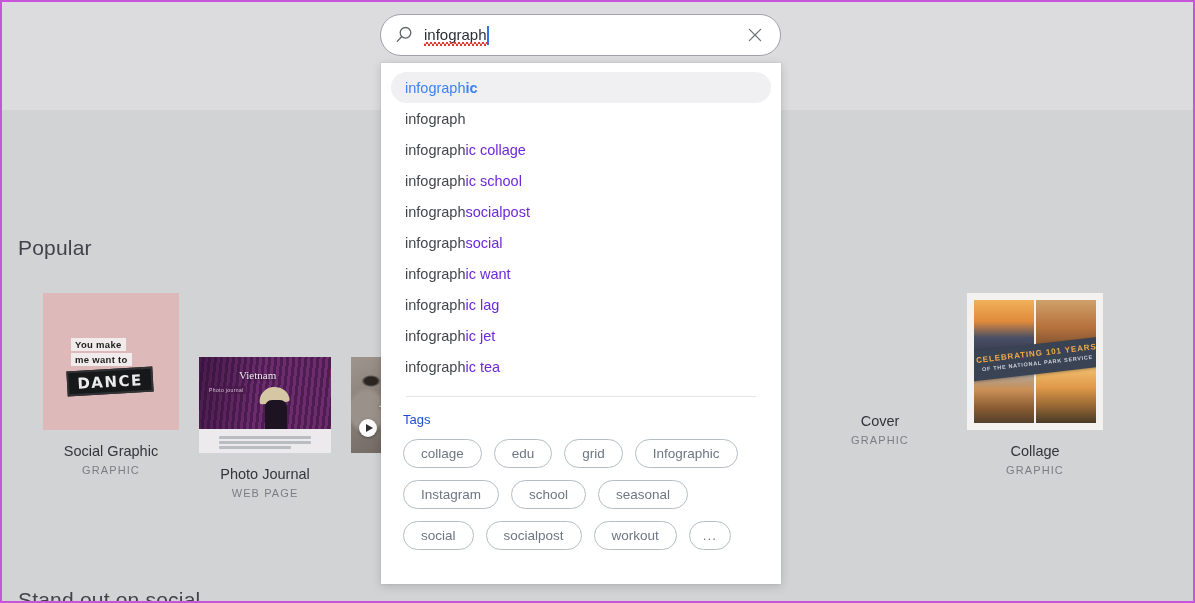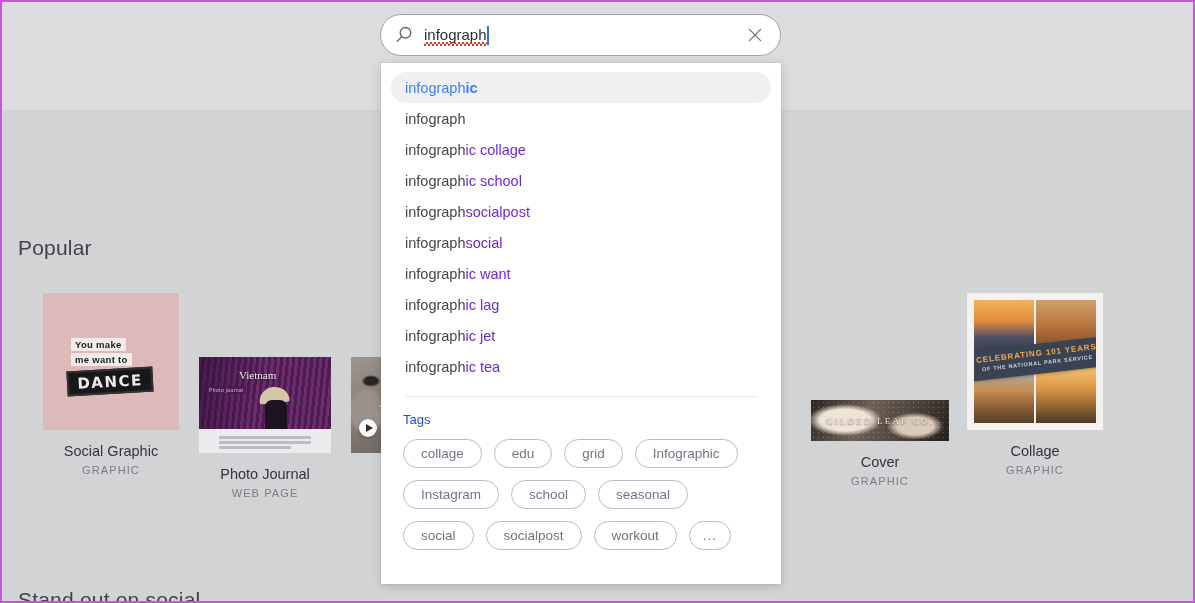--- a/index.html
+++ b/index.html
@@ -393,24 +393,20 @@
 
     <div class="card" style="left:349px; top:247px; width:46px;">
       <div class="card-thumb" id="thumb-video">
         <div id="video-face"></div>
         <div id="video-letter">A</div>
         <div id="play-btn"></div>
       </div>
     </div>
 
     <div class="card" style="left:809px; top:290px; width:138px;">
-      <div class="card-thumb" id="thumb-cover">
-        <div id="cover-dots"></div>
-        <div id="cover-text">GILDED LEAF CO.</div>
-      </div>
       <div class="card-title">Cover</div>
       <div class="card-kind">GRAPHIC</div>
     </div>
 
     <div class="card" style="left:965px; top:183px; width:136px;">
         <div class="card-thumb" id="thumb-collage">
           <div id="collage-grid">
             <div class="cg" id="cg1"></div>
             <div class="cg" id="cg2"></div>
             <div class="cg" id="cg3"></div>

